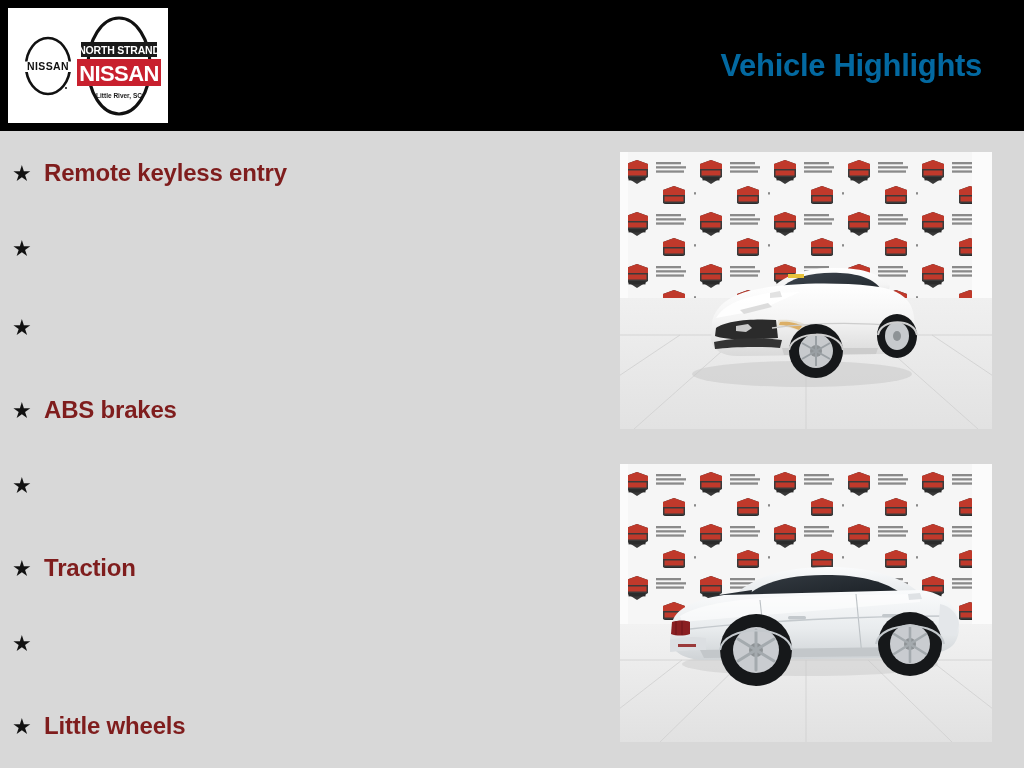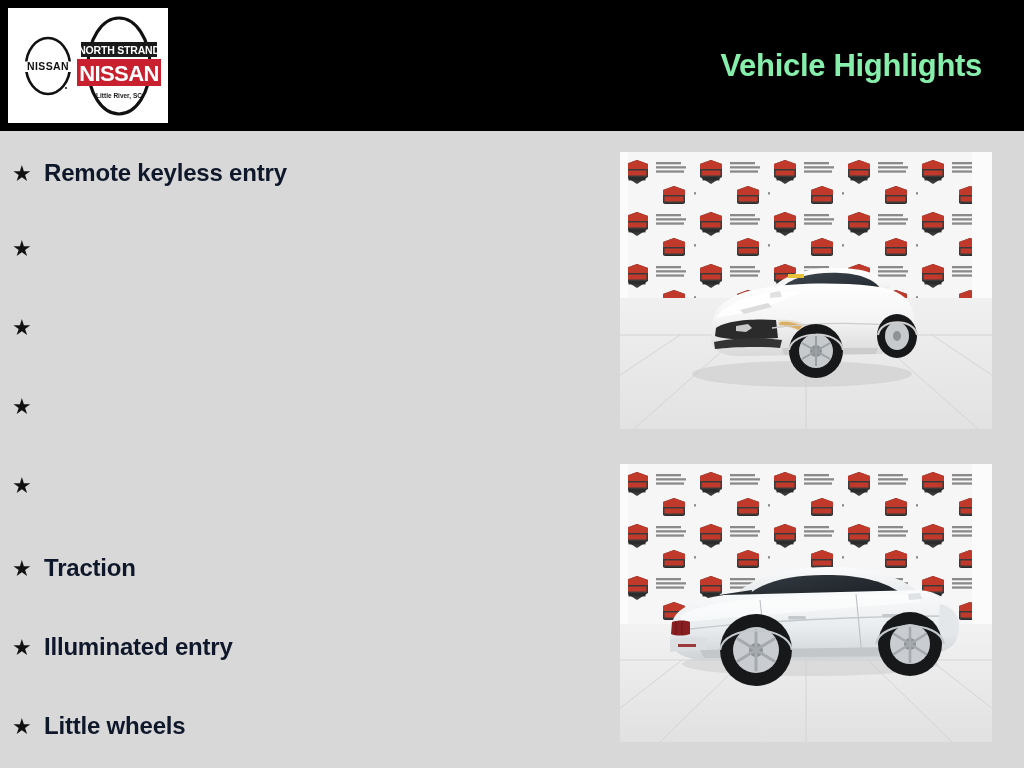--- a/index.html
+++ b/index.html
@@ -55,21 +55,21 @@
   .ns-badge {
     position: absolute;
     left: 66px; top: 4px;
     width: 88px; height: 104px;
   }
 
   .page-title {
     position: absolute;
     right: 42px;
     top: 48px;
-    color: #86efac;
+    color: #0369a1;
     font-size: 31px;
     font-weight: bold;
     letter-spacing: -0.3px;
     white-space: nowrap;
   }
 
   
   .features {
     position: absolute;
     left: 0;
@@ -92,21 +92,21 @@
     line-height: 1;
     color: #111111;
     width: 32px;
     flex: 0 0 32px;
     text-align: left;
   }
 
   .feature-label {
     font-size: 24px;
     font-weight: bold;
-    color: #0f172a;
+    color: #7f1d1d;
     letter-spacing: -0.2px;
     white-space: nowrap;
   }
 
   
   .photo {
     position: absolute;
     overflow: hidden;
     background: #ffffff;
   }
@@ -152,31 +152,31 @@
     <span class="feature-label">Remote keyless entry</span>
   </li>
   <li class="feature-item">
     <span class="bullet-star">★</span>
   </li>
   <li class="feature-item">
     <span class="bullet-star">★</span>
   </li>
   <li class="feature-item">
     <span class="bullet-star">★</span>
+    <span class="feature-label">ABS brakes</span>
   </li>
   <li class="feature-item">
     <span class="bullet-star">★</span>
   </li>
   <li class="feature-item">
     <span class="bullet-star">★</span>
     <span class="feature-label">Traction</span>
   </li>
   <li class="feature-item">
     <span class="bullet-star">★</span>
-    <span class="feature-label">Illuminated entry</span>
   </li>
   <li class="feature-item">
     <span class="bullet-star">★</span>
     <span class="feature-label">Little wheels</span>
   </li>
 </ul>
 
 <div class="photo" id="photo-1">
   <svg class="photo-svg" viewBox="0 0 372 277" preserveAspectRatio="xMidYMid slice">
     <defs>

